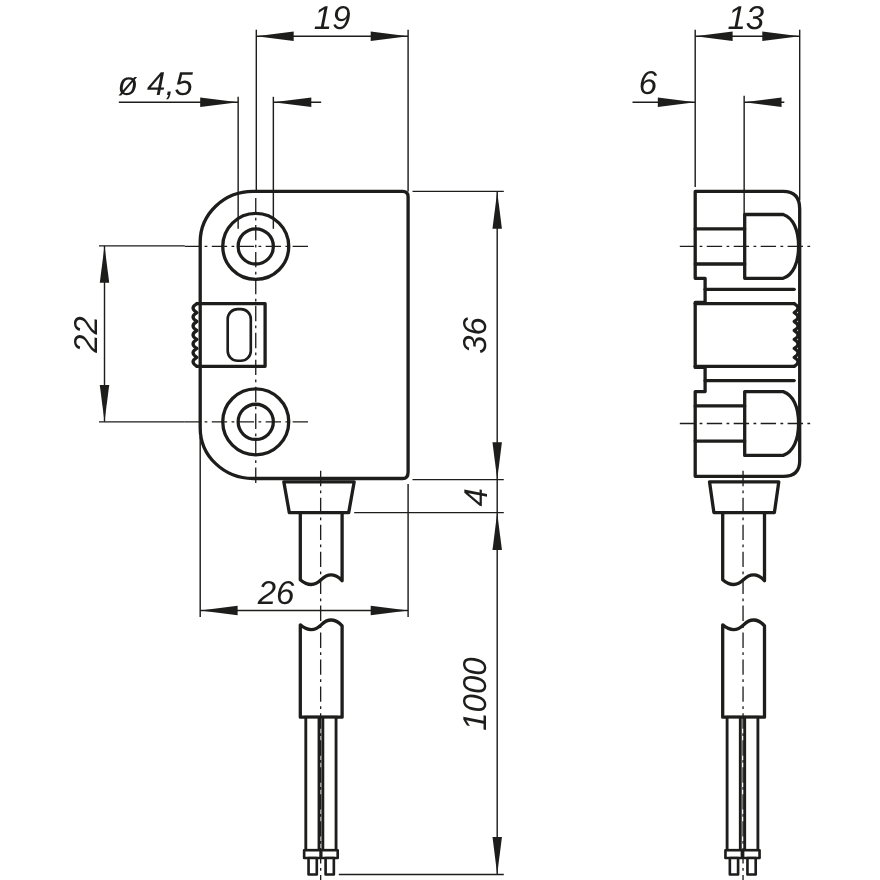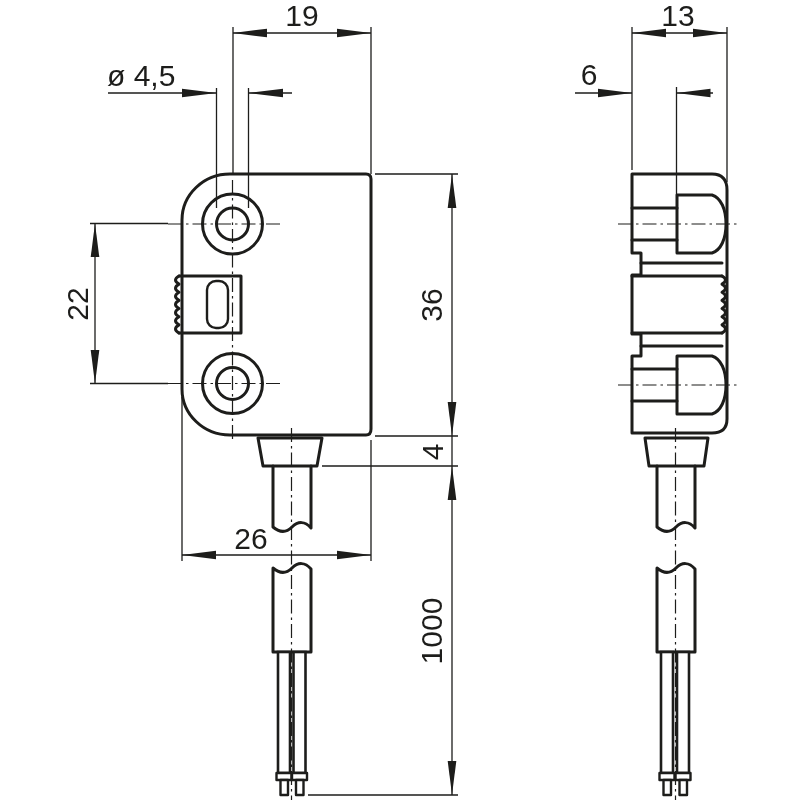--- a/index.html
+++ b/index.html
@@ -1,16 +1,16 @@
 <!DOCTYPE html>
 <html><head>
 <meta charset="utf-8">
 <style>
   html,body{margin:0;padding:0;background:#ffffff;}
-  .canvas{width:800px;height:800px;background:#ffffff;position:relative;overflow:hidden;}
+  .canvas{width:800px;height:800px;background:#ffffff;position:relative;overflow:hidden;font-style:italic;}
   svg{display:block;}
   .thick{stroke:#1d1d1b;stroke-width:3;fill:none;stroke-linejoin:round;stroke-linecap:round;}
   .mid{stroke:#1d1d1b;stroke-width:2.4;fill:#ffffff;stroke-linejoin:round;}
   .thin{stroke:#1d1d1b;stroke-width:1.3;fill:none;stroke-linecap:butt;}
   .cl{stroke:#1d1d1b;stroke-width:1.2;fill:none;stroke-dasharray:14 4 2.5 4;}
   .arr{fill:#1d1d1b;stroke:none;}
   .wire{stroke:#1d1d1b;stroke-width:2.6;fill:#ffffff;}
   svg text{font-family:"Liberation Sans",sans-serif;font-size:30px;fill:#1d1d1b;}
 </style>
 </head>

